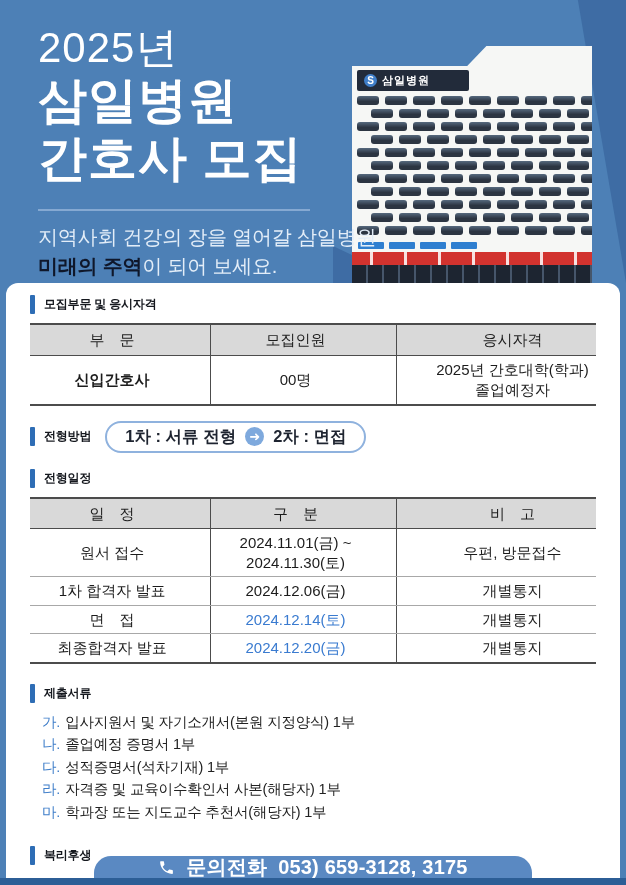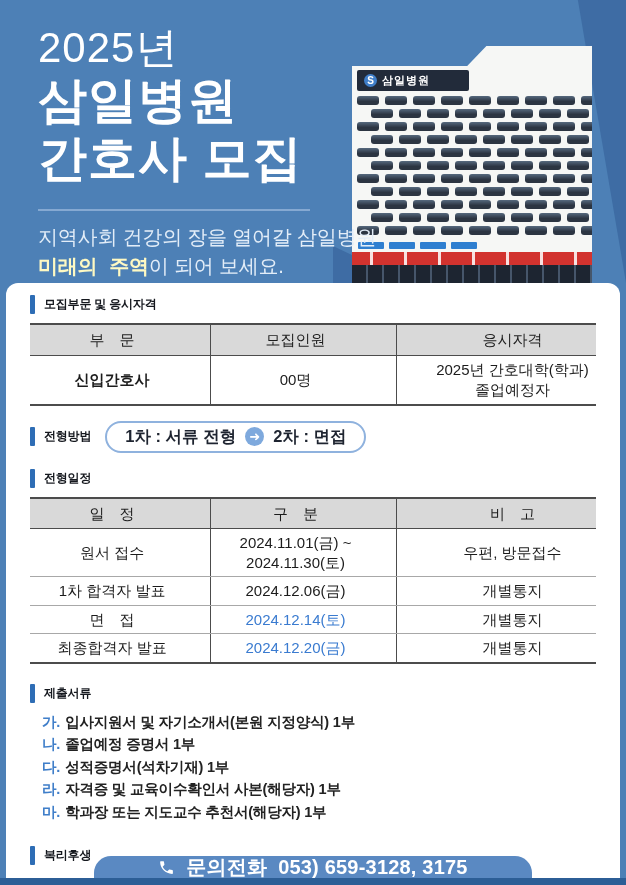--- a/index.html
+++ b/index.html
@@ -25,21 +25,21 @@
     z-index:1;
   }
 
   
   .header-text { position:absolute; left:38px; top:24px; z-index:3; color:#fff; }
   .h-year  { font-size:42px; font-weight:500; letter-spacing:1px; line-height:1.15; }
   .h-line1, .h-line2 { font-size:49px; font-weight:800; letter-spacing:1px; line-height:1.17; }
   .h-divider { width:272px; height:2px; background:#85a9d2; margin:22px 0 12px 0; }
   .h-divider.bottom { margin:14px 0 0 0; }
   .h-sub { font-size:20px; line-height:1.45; color:#e3edf8; font-weight:400; letter-spacing:-0.2px; }
-  .h-sub strong { color:#fef9c3; font-weight:800;font-family:Liberation Mono, monospace; }
+  .h-sub strong { color:#0f172a; font-weight:800; }
 
   
   .building {
     position:absolute; left:352px; top:46px; width:240px; height:237px;
     background:#f6f7f5; z-index:2;
     clip-path:polygon(0 20px, 48% 20px, 56% 0, 100% 0, 100% 100%, 0 100%);
   }
   .b-sign {
     position:absolute; top:24px; left:5px; width:112px; height:21px;
     background:#222b3a; display:flex; align-items:center; gap:5px; padding:0 7px;
@@ -109,21 +109,21 @@
   }
   .arrow-circle {
     width:19px; height:19px; border-radius:50%; background:#7ea9dd; flex:none;
     display:flex; align-items:center; justify-content:center;
   }
   .arrow-glyph { color:#fff; font-size:13px; font-weight:800; line-height:1; }
 
   .mt16 { margin-top:16px; } .mt20 { margin-top:20px; } .mt22 { margin-top:22px; }
 
   
-  .doc-list, .note-list { list-style:none; margin:8px 0 0 12px;font-weight:bold; }
+  .doc-list, .note-list { list-style:none; margin:8px 0 0 12px; }
   .doc-list li, .note-list li { font-size:14.5px; color:#222; line-height:1.56; letter-spacing:-0.2px; }
   .blue-prefix { color:#3f7ec9; margin-right:5px; }
 
   
   .footer-pill {
     position:absolute; left:50%; transform:translateX(-50%); bottom:7px;
     width:438px; height:22px; background:#5a89c2; border-radius:17px 17px 0 0;
     display:flex; align-items:center; justify-content:center; gap:11px;
     color:#fff; z-index:7;
   }

